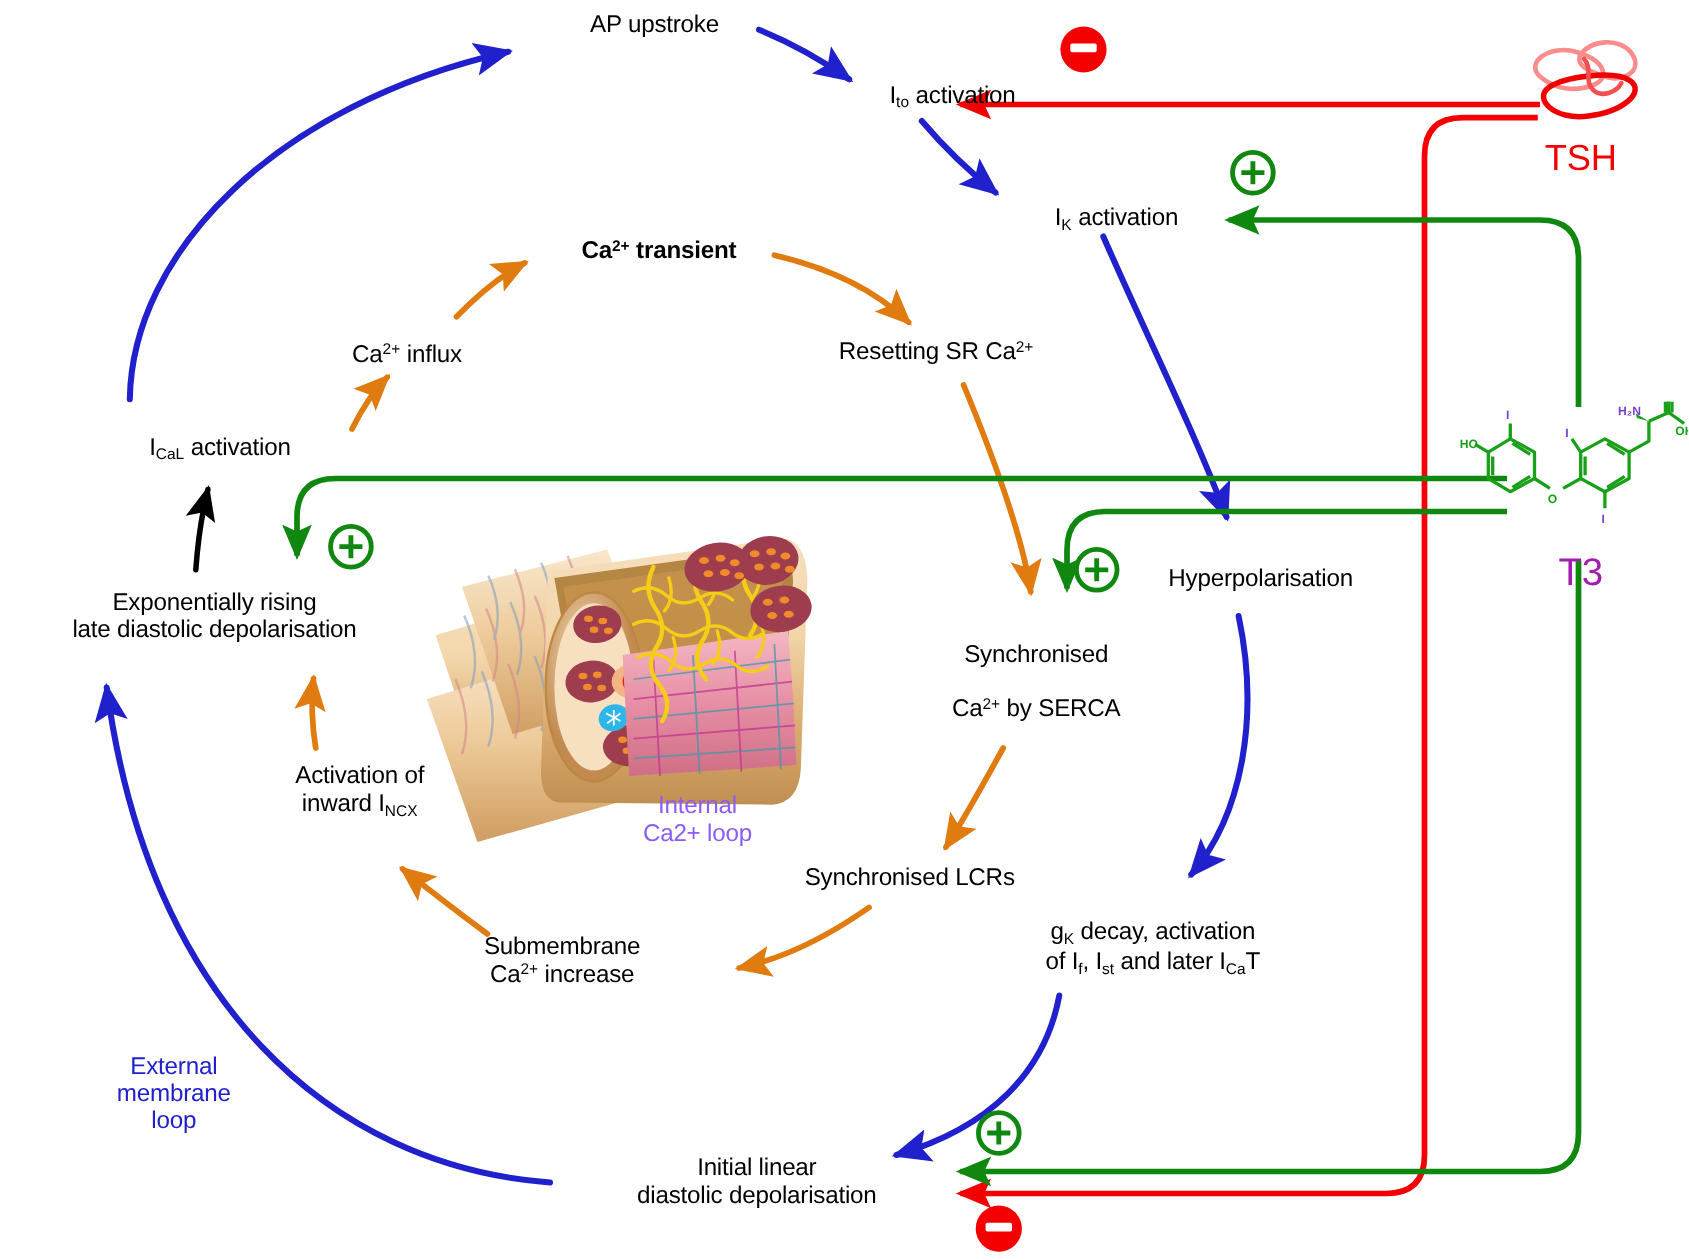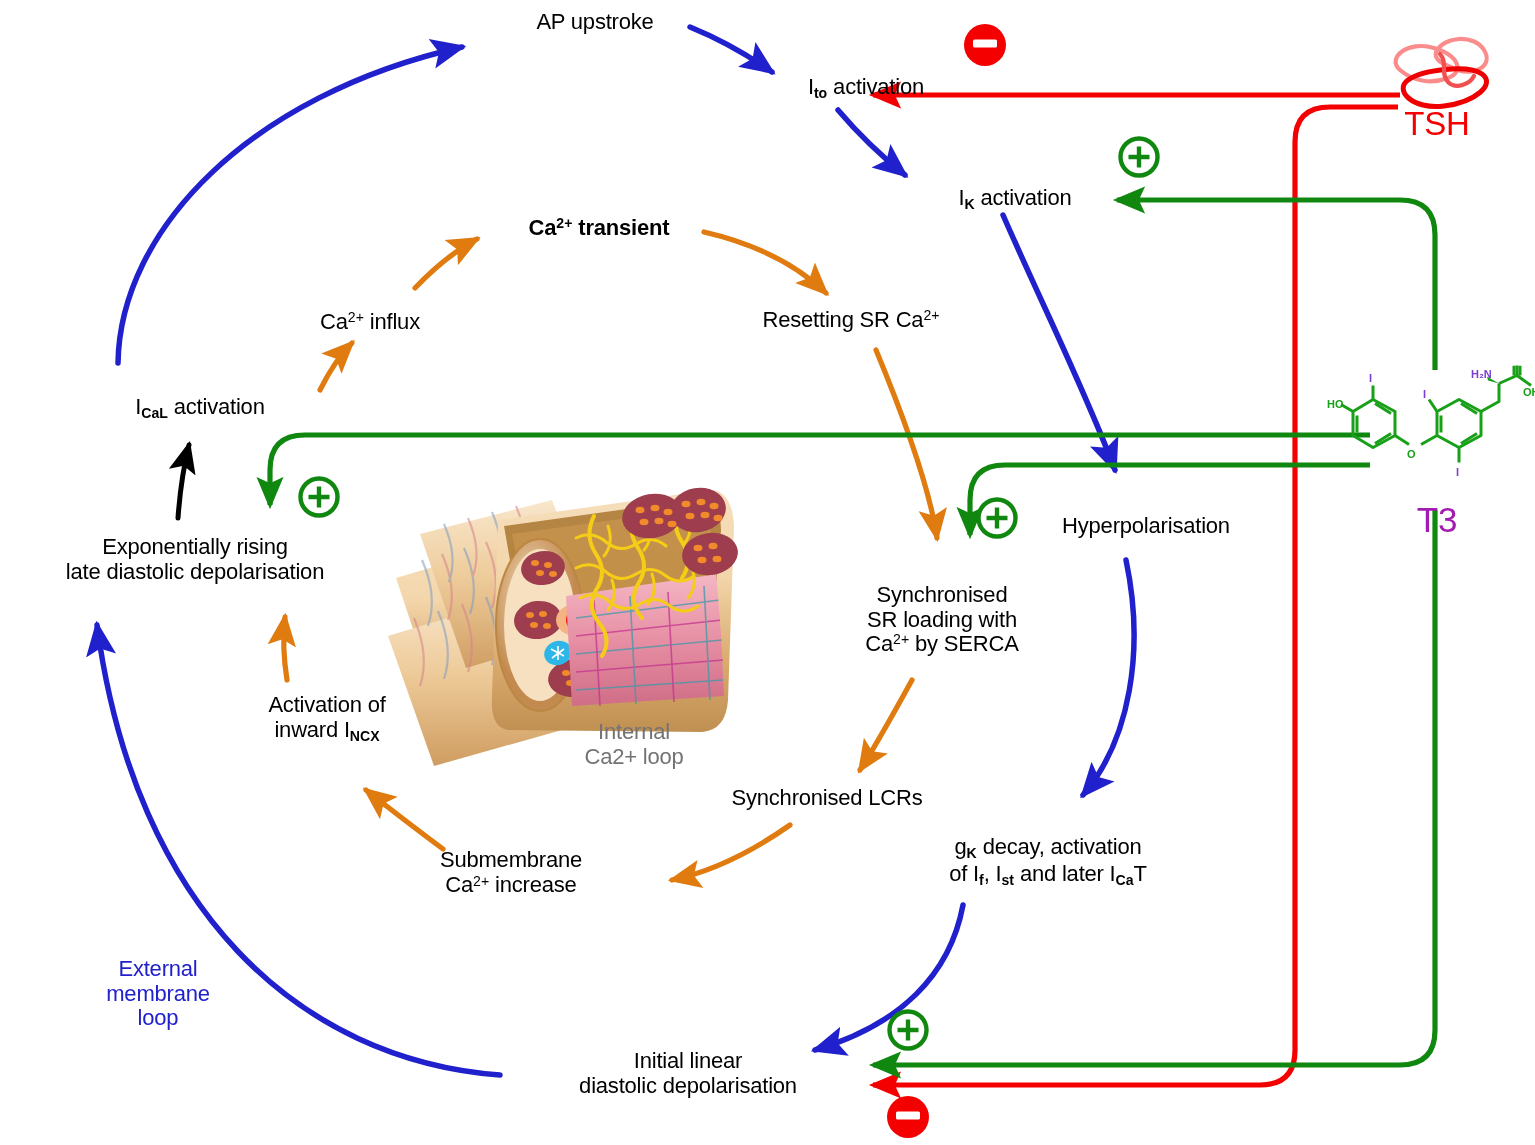--- a/index.html
+++ b/index.html
@@ -4,24 +4,24 @@
 <title>Pacemaker coupled-clock diagram</title>
 <style>
   html,body{margin:0;padding:0;background:#ffffff;}
   body{font-family:"Liberation Sans", sans-serif;}
   #stage{position:relative;width:1535px;height:1145px;background:#fff;overflow:hidden;}
   #stage svg.layer{position:absolute;left:0;top:0;width:1535px;height:1145px;overflow:visible;}
   .lbl{position:absolute;color:#000;font-family:"Liberation Sans", sans-serif;
        font-size:22px;line-height:1.12;text-align:center;white-space:pre;
        transform:translate(-50%,-50%);letter-spacing:-0.2px;}
   .lbl.blue{color:#2020CC;}
-  .lbl.orange{color:#737373;}
-  .lbl.red{color:#F40000;}
+  .lbl.orange{color:#8b5cf6;}
+  .lbl.red{color:#F40000;margin-top:20px;}
   .lbl.green{color:#108810;}
-  .sub{font-size:0.64em;vertical-align:-0.30em;letter-spacing:0;font-weight:bold;}
+  .sub{font-size:0.64em;vertical-align:-0.30em;letter-spacing:0;}
   .sup{font-size:0.64em;vertical-align:0.48em;letter-spacing:0;}
   .tsh-wrap{position:absolute;transform:translate(-50%,-50%);}
   .t3-wrap{position:absolute;transform:translate(-50%,-50%);}
   .cell-wrap{position:absolute;transform:translate(-50%,-50%);}
 </style>
 </head>
 <body>
 
 <div id="stage">
 
@@ -350,21 +350,21 @@
   <div class="lbl" style="left:370px;top:322px;"><span>Ca</span><span class="sup">2+</span><span> influx</span></div>
 
   <div class="lbl" style="left:851px;top:320px;"><span>Resetting SR Ca</span><span class="sup">2+</span></div>
 
   <div class="lbl" style="left:200px;top:408px;"><span>I</span><span class="sub">CaL</span><span> activation</span></div>
 
   <div class="lbl" style="left:1146px;top:526px;">Hyperpolarisation</div>
 
   <div class="lbl" style="left:195px;top:560px;"><span>Exponentially rising</span><br><span>late diastolic depolarisation</span></div>
 
-  <div class="lbl" style="left:942px;top:620px;"><span>Synchronised</span><br><span>SR loading with</span><br><span>Ca</span><span class="sup">2+</span><span> by SERCA</span></div>
+  <div class="lbl" style="left:942px;top:620px;"><span>Synchronised</span><br><br><span>Ca</span><span class="sup">2+</span><span> by SERCA</span></div>
 
   <div class="lbl" style="left:327px;top:719px;"><span>Activation of</span><br><span>inward I</span><span class="sub">NCX</span></div>
 
   <div class="lbl" style="left:511px;top:873px;"><span>Submembrane</span><br><span>Ca</span><span class="sup">2+</span><span> increase</span></div>
 
   <div class="lbl" style="left:827px;top:798px;">Synchronised LCRs</div>
 
   <div class="lbl" style="left:688px;top:1074px;"><span>Initial linear</span><br><span>diastolic depolarisation</span></div>
 
   <div class="lbl" style="left:1048px;top:862px;"><span>g</span><span class="sub">K</span><span> decay, activation</span><br><span>of I</span><span class="sub">f</span><span>, I</span><span class="sub">st</span><span> and later I</span><span class="sub">Ca</span><span>T</span></div>

